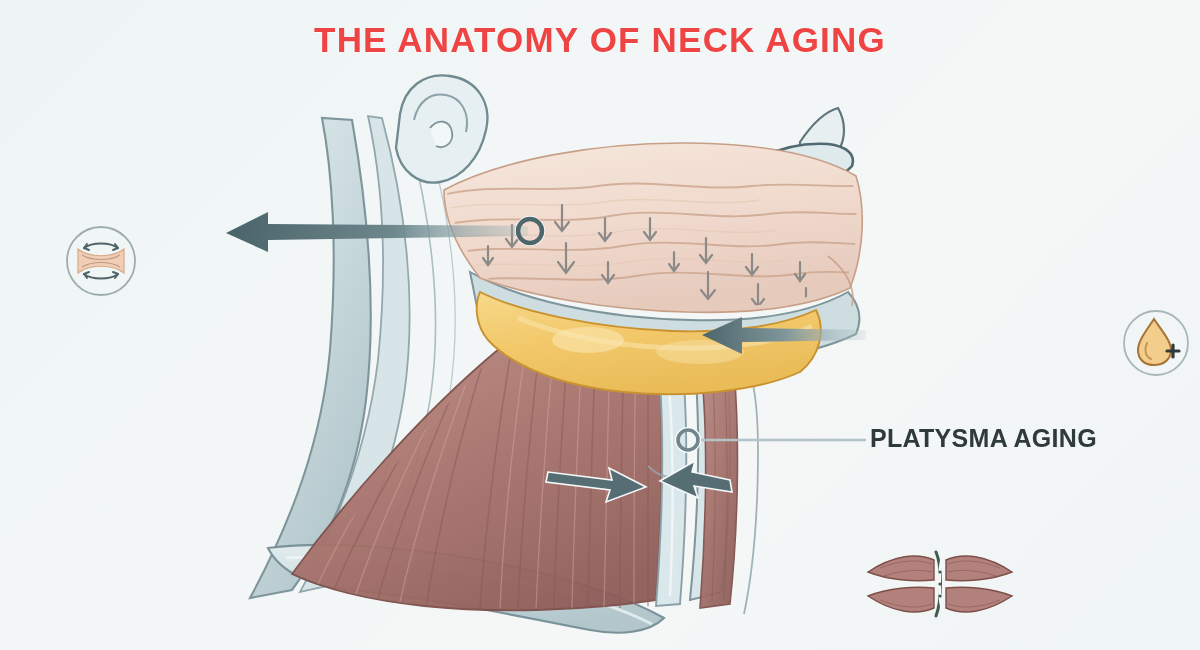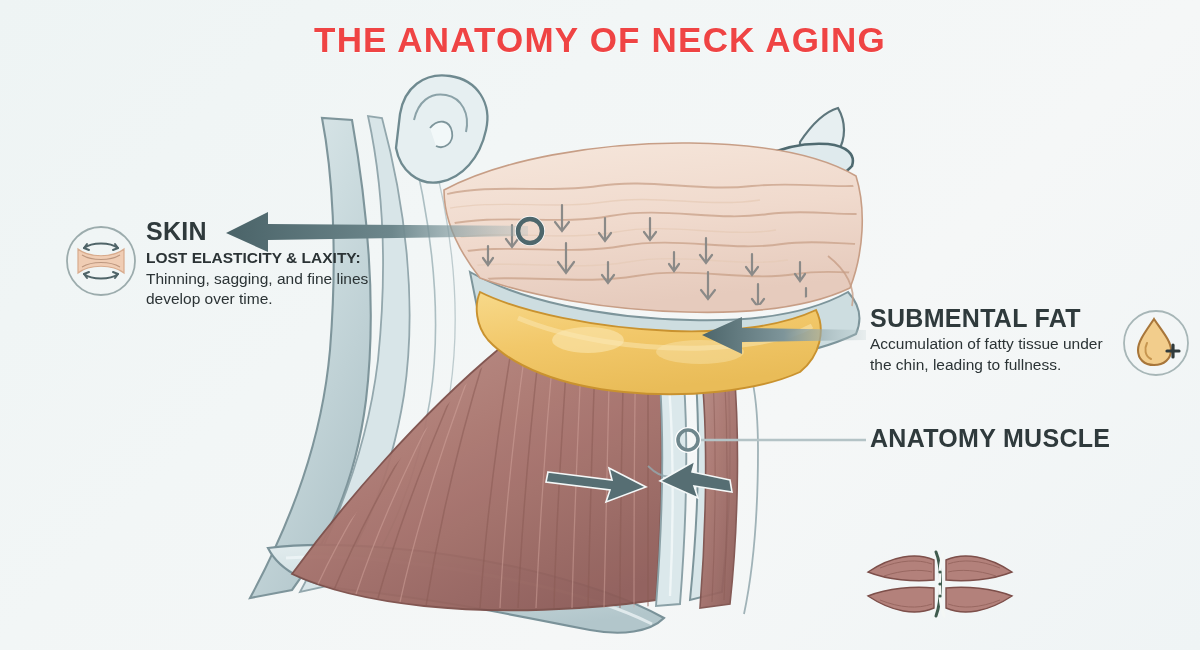--- a/index.html
+++ b/index.html
@@ -337,28 +337,19 @@
     </g>
     <path d="M74,4 C80,18 80,52 74,68" fill="none" stroke="#3f5b4e" stroke-width="3" stroke-linecap="round"></path>
     <path d="M82,4 C76,18 76,52 82,68" fill="none" stroke="#f4f7f5" stroke-width="3" stroke-linecap="round"></path>
     <g fill="#3f5b4e">
       <circle cx="78" cy="24" r="1.6"></circle>
       <circle cx="78" cy="36" r="1.6"></circle>
       <circle cx="78" cy="48" r="1.6"></circle>
     </g>
   </svg>
 
-  <div class="callout" id="callout-skin">
-    <div class="head">SKIN</div>
-    <div class="sub">LOST ELASTICITY &amp; LAXITY:</div>
-    <div class="body">Thinning, sagging, and fine lines develop over time.</div>
+
+
+  <div class="callout" id="callout-platysma">
+    <div class="head">PLATYSMA AGING</div>
   </div>
 
-  <div class="callout" id="callout-fat">
-    <div class="head">SUBMENTAL FAT</div>
-    <div class="body">Accumulation of fatty tissue under the chin, leading to fullness.</div>
-  </div>
-
-  <div class="callout" id="callout-platysma">
-    <div class="head">ANATOMY MUSCLE</div>
-  </div>
-
 </div>
 
 </body></html>

